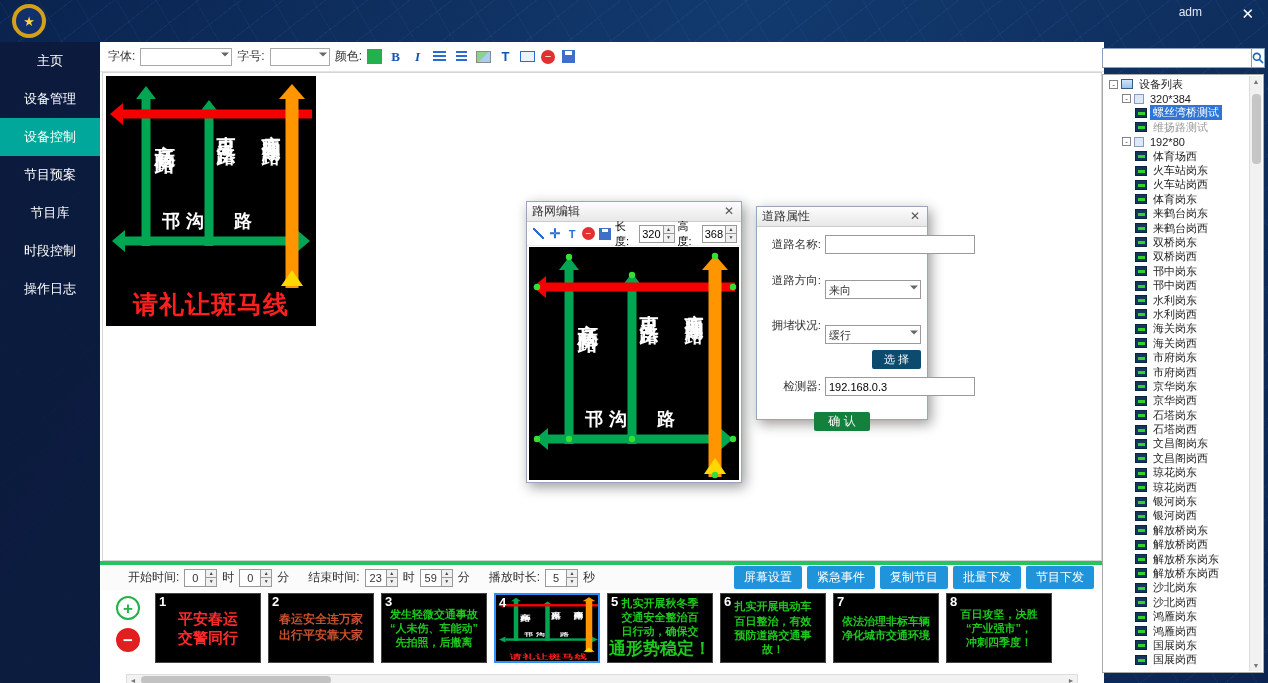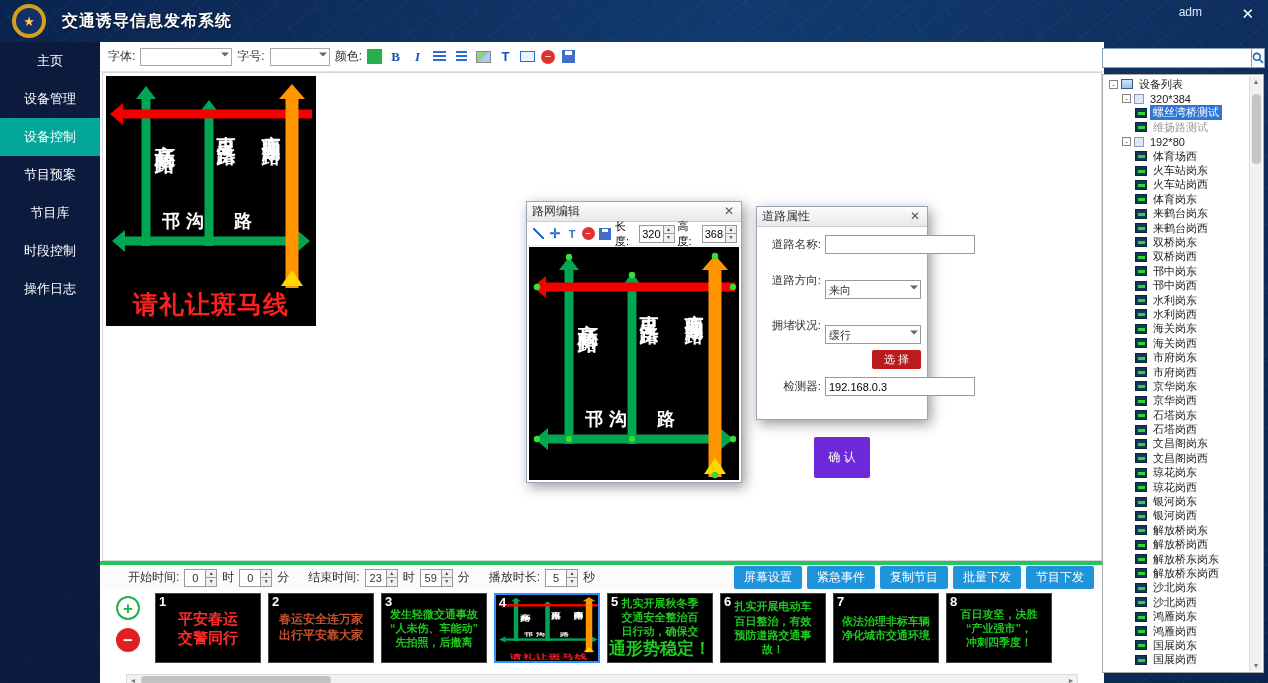--- a/index.html
+++ b/index.html
@@ -80,22 +80,22 @@
   .spin-btns i + i{border-top:1px solid #999;}
 
   .props{left:653px;top:133px;width:172px;height:214px;}
   .prow{display:flex;align-items:center;margin:8px 6px 0 6px;font-size:11.5px;color:#333;}
   .prow label{width:58px;text-align:right;margin-right:4px;flex:none;}
   .pinput{flex:1;height:19px;border:1px solid #9a9a9a;font-size:11px;padding:0 3px;}
   .psel{flex:1;height:19px;border:1px solid #9a9a9a;position:relative;font-size:11px;line-height:18px;padding:0 3px;background:#fff;cursor:pointer;margin-top:18px;}
   .btnrow{justify-content:flex-end;margin-top:6px;}
   .confirmrow{justify-content:center;margin-top:16px;}
   .blue-btn{background:#2094db;color:#fff;border:none;border-radius:2px;font-size:12px;padding:3px 10px;cursor:pointer;}
-  .blue-btn.small{background:#b91c1c;padding:2px 12px;font-size:11px;}
-  .blue-btn.confirm{background:#6d28d9;padding:12px 14px;margin-top:25px;}
+  .blue-btn.small{background:#0c4a6e;padding:2px 12px;font-size:11px;}
+  .blue-btn.confirm{background:#15803d;padding:1px 14px;}
 
   
   .timebar{position:absolute;left:0;top:519px;width:100%;height:29px;display:flex;align-items:center;gap:5px;
     padding:0 10px 0 28px;background:#fbfbfb;border-top:4px solid #22c55e;font-size:12px;color:#333;}
   .tlbl.gap{margin-left:14px;}
   .timebar-buttons{margin-left:auto;display:flex;gap:5px;}
 
   
   .playlist-zone{position:absolute;left:0;top:548px;width:100%;height:93px;}
   .pm{position:absolute;left:16px;width:24px;height:24px;border-radius:50%;display:flex;align-items:center;
@@ -139,21 +139,20 @@
 </style>
 </head>
 <body>
 
 <div class="app">
 
   <header>
     <span class="logo">
         <span class="logo-star">★</span>
       </span>
-    <h1 class="app-title">交通诱导信息发布系统</h1>
     <span class="hdr-user">adm</span>
     <span class="hdr-close">✕</span>
   </header>
 
   <nav class="sidebar">
       <div class="side-item">主页</div>
       <div class="side-item">设备管理</div>
       <div class="side-item active">设备控制</div>
       <div class="side-item">节目预案</div>
       <div class="side-item">节目库</div>

